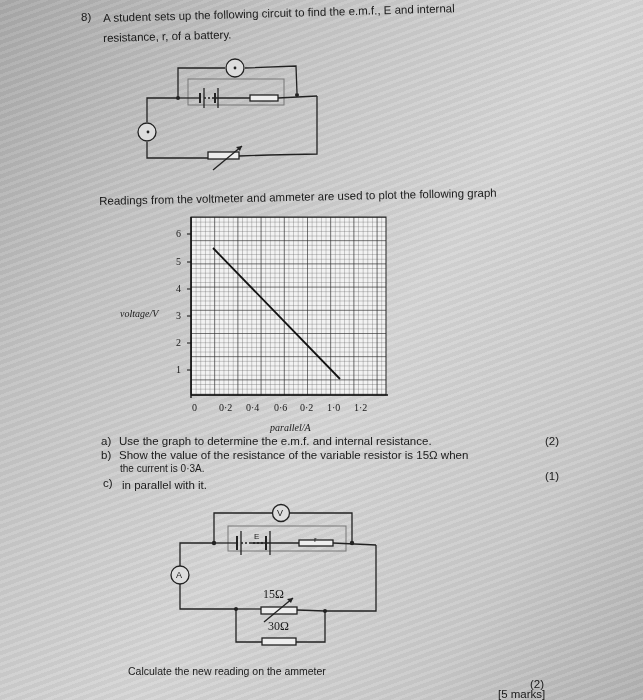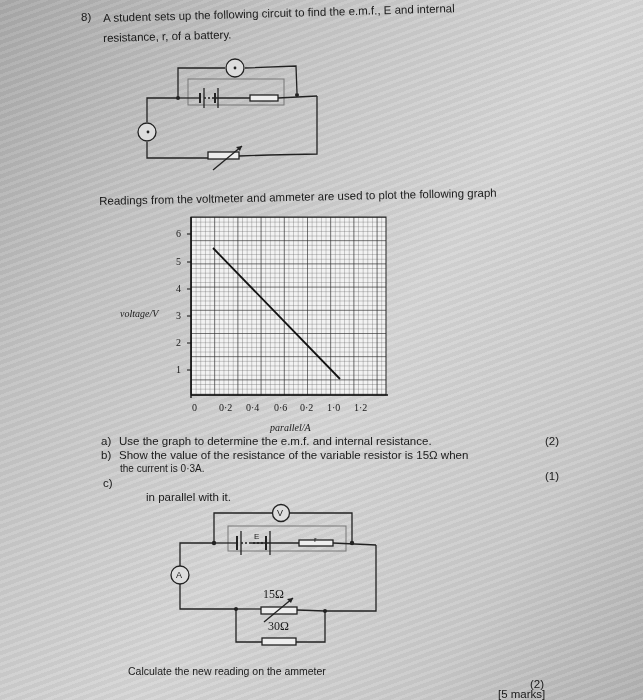--- a/index.html
+++ b/index.html
@@ -114,21 +114,21 @@
   <div class="txt" style="left:101px; top:434px;">a)</div>
   <div class="txt" style="left:119px; top:434px;">Use the graph to determine the e.m.f. and internal resistance.</div>
   <div class="marks" style="left:545px; top:435px;">(2)</div>
 
   <div class="txt" style="left:101px; top:448px;">b)</div>
   <div class="txt" style="left:119px; top:448px;">Show the value of the resistance of the variable resistor is 15Ω when</div>
   <div class="txt" style="left:120px; top:462px; font-size:10px;">the current is 0·3A.</div>
   <div class="marks" style="left:545px; top:470px;">(1)</div>
 
   <div class="txt" style="left:103px; top:476px;">c)</div>
-  <div class="txt" style="left:122px; top:490px;margin-left:24px;">in parallel with it.</div>
+  <div class="txt" style="left:122px; top:478px;">in parallel with it.</div>
 
   <svg width="643" height="700" style="left:0; top:0;">
     <g stroke="#222" stroke-width="1.3" fill="none">
       <rect x="228" y="526" width="118" height="25" stroke="#777" stroke-width="1"></rect>
       <polyline points="214,543 214,513 272,513"></polyline>
       <polyline points="290,513 352,513 352,543"></polyline>
       <polyline points="214,543 180,543 180,566"></polyline>
       <polyline points="180,584 180,609 236,609"></polyline>
       <line x1="214" y1="543" x2="237" y2="543"></line>
       <line x1="251" y1="543" x2="299" y2="543"></line>

